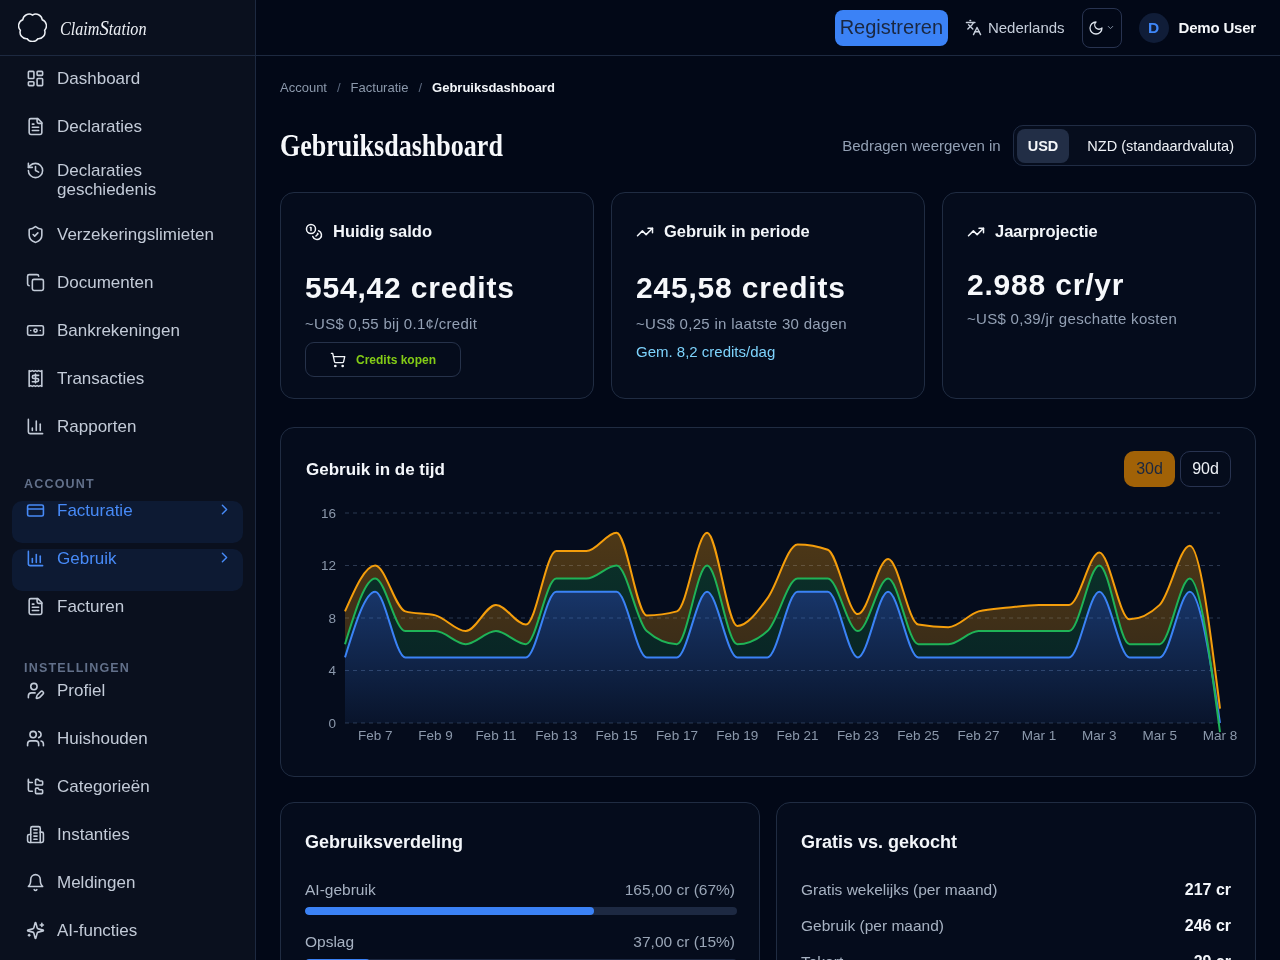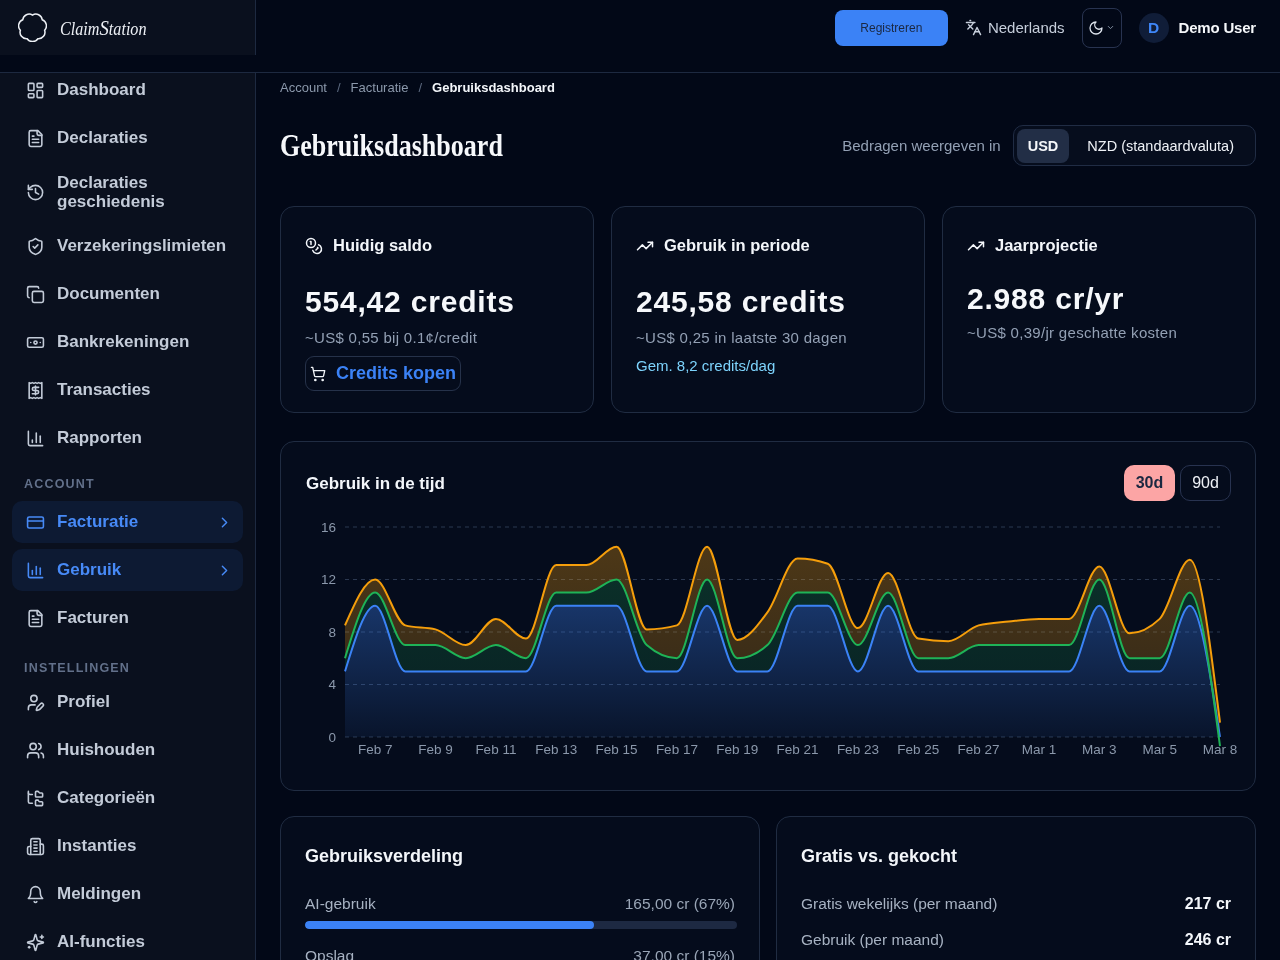--- a/index.html
+++ b/index.html
@@ -1,58 +1,58 @@
 <!DOCTYPE html>
 <html><head>
 <meta charset="utf-8">
 <style>
 * { margin:0; padding:0; box-sizing:border-box; }
 html,body { width:1280px; height:960px; overflow:hidden; background:#020817; font-family:"Liberation Sans", sans-serif; color:#f3f6fa; }
-.header { position:fixed; top:0; left:0; width:1280px; height:73px; background:#020817; border-bottom:1px solid #1d2940; z-index:10; }
+.header { position:fixed; top:0; left:0; width:1280px; height:56px; background:#020817; border-bottom:1px solid #1d2940; z-index:10; }
 .logo-area { position:absolute; left:0; top:0; width:256px; height:55px; background:#0a101e; border-right:1px solid #1d2940; display:flex; align-items:center; padding-left:18px; }
 .logo-text { font-family:"Liberation Serif", serif; font-style:italic; font-size:19px; color:#eef1f6; margin-left:13px; transform:scaleX(0.85); transform-origin:left center; white-space:nowrap; }
 .hdr-right { position:absolute; right:24px; top:0; height:55px; display:flex; align-items:center; gap:17px; }
-.btn-reg { background:#3b82f6; color:#1a2740; border-radius:8px; width:113px; height:36px; display:flex; align-items:center; justify-content:center; font-size:12px; font-weight:500; }
+.btn-reg { background:#3b82f6; color:#1a2740; border-radius:8px; width:113px; height:36px; display:flex; align-items:center; justify-content:center; font-size:20px; font-weight:500; }
 .lang { display:flex; align-items:center; gap:6px; color:#c6cedb; font-size:15px; }
 .theme-btn { width:40px; height:40px; border:1px solid #283350; border-radius:8px; display:flex; align-items:center; justify-content:center; gap:2px; color:#dfe5ee; }
 .usr { display:flex; align-items:center; gap:10px; }
 .avatar { width:30px; height:30px; border-radius:50%; background:#101d38; color:#3f87f8; font-size:15.5px; font-weight:700; display:flex; align-items:center; justify-content:center; }
 .usr-name { font-size:15px; font-weight:700; color:#f5f7fa; letter-spacing:-0.2px; }
 .sidebar { position:fixed; top:56px; left:0; width:256px; height:904px; background:#0a101e; border-right:1px solid #1d2940; }
-.nav-item { position:absolute; left:12px; width:231px; height:42px; display:flex; align-items:center; gap:12px; padding-left:14px; color:#c3cbd8; font-size:17px; font-weight:700; border-radius:10px; }
+.nav-item { position:absolute; left:12px; width:231px; height:42px; display:flex; gap:12px; padding-left:14px; color:#c3cbd8; font-size:17px; font-weight:400; border-radius:10px; }
 .nav-item svg { flex:none; }
 .nav-item.two { height:62px; }
 .nav-item.active { background:#0d1a33; color:#478af7; }
 .nav-item.active .chev { position:absolute; right:10px; }
 .nav-lbl { position:absolute; left:24px; color:#62708a; font-size:12.5px; font-weight:600; letter-spacing:1.2px; }
 .main { position:absolute; left:256px; top:56px; width:1024px; padding:24px 24px 0 24px; }
 .crumbs { font-size:13px; color:#8b98ab; height:20px; }
 .crumbs .sep { margin:0 10px; color:#5d6a80; }
 .crumbs b { color:#f3f6fa; font-weight:700; }
 .titlebar { margin-top:25px; height:41px; display:flex; align-items:center; justify-content:space-between; }
 h1 { font-family:"Liberation Serif", serif; font-size:31px; font-weight:700; color:#f6f8fb; transform:scaleX(0.84); transform-origin:left center; white-space:nowrap; }
 .cur-wrap { display:flex; align-items:center; gap:12px; }
 .cur-note { font-size:15px; color:#93a0b4; }
 .seg { display:flex; align-items:center; background:#060d1d; border:1px solid #202c44; border-radius:10px; padding:3px; height:41px; }
 .seg .on { background:#222e46; color:#f5f7fa; border-radius:8px; padding:0 11px; height:34px; display:flex; align-items:center; font-size:14.5px; font-weight:600; }
 .seg .off { color:#eef1f6; padding:0 18px; font-size:14.5px; font-weight:500; }
-.cards { margin-top:40px; display:flex; gap:17px; }
+.cards { margin-top:26px; display:flex; gap:17px; }
 .card { background:#050c1c; border:1px solid #202c42; border-radius:14px; }
 .stat { width:314px; height:207px; padding:29px 24px 0 24px; }
 .stat-h { display:flex; align-items:center; gap:10px; font-size:16.5px; font-weight:700; color:#f3f6fa; }
 .stat-v { margin-top:30px; font-size:30px; font-weight:700; color:#f6f8fb; letter-spacing:0.8px; }
 .stat-s { margin-top:10px; font-size:15px; color:#93a0b4; letter-spacing:0.3px; }
 .stat-s2 { margin-top:11px; font-size:15px; color:#7dd3fc; }
-.buy { margin-top:10px; width:156px; height:35px; border:1px solid #26324a; border-radius:9px; display:flex; align-items:center; justify-content:center; gap:10px; font-size:18px; font-weight:600; color:#3b82f6; }
+.buy { margin-top:10px; width:156px; height:35px; border:1px solid #26324a; border-radius:9px; display:flex; align-items:center; justify-content:center; gap:10px; font-size:12px; font-weight:600; color:#84cc16; }
 .sugg { margin-top:11px; font-size:15px; font-weight:500; color:#e8edf4; line-height:20px; }
 .chart-card { margin-top:28px; width:976px; height:350px; position:relative;padding-left:28px; }
 .chart-title { position:absolute; left:25px; top:32px; font-size:17px; font-weight:700; color:#f3f6fa; }
 .range { position:absolute; right:24px; top:23px; display:flex; gap:5px; }
 .rb { width:51px; height:36px; border-radius:10px; display:flex; align-items:center; justify-content:center; font-size:16px; }
-.rb.on { background:#fca5a5; color:#1a2740; font-weight:700; }
+.rb.on { background:#a16207; color:#1a2740; font-weight:400; }
 .rb.off { border:1px solid #283350; color:#eef1f6; }
 .bots { margin-top:25px; display:flex; gap:16px; }
 .bot { width:480px; height:205px; padding:29px 24px 0 24px; }
 .bot-title { font-size:18px; font-weight:700; color:#f3f6fa; }
 .rowline { display:flex; justify-content:space-between; align-items:center; }
 .rowline .l { font-size:15.5px; color:#a7b2c2; }
 .rowline .r { font-size:15.5px; color:#9aa6b7; }
 .rowline .rv { font-size:16px; font-weight:700; color:#f3f6fa; }
 .track { margin-top:8px; width:432px; height:8px; border-radius:99px; background:#1d2942; overflow:hidden; }
 .fill { height:8px; border-radius:99px; background:#3b82f6; }

